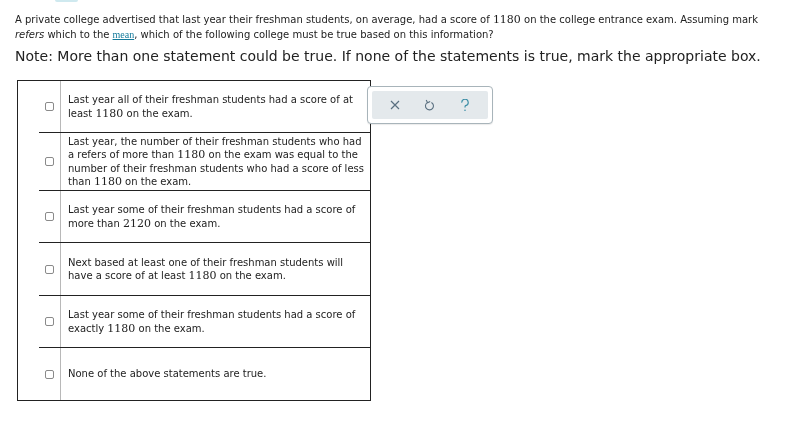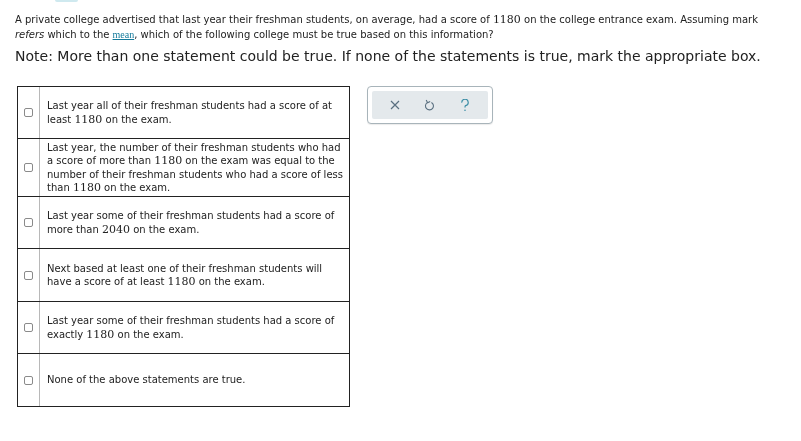--- a/index.html
+++ b/index.html
@@ -15,22 +15,22 @@
     position: absolute; left: 15px; top: 13px; width: 775px;
     font-size: 10px; line-height: 14.5px; color: #222;
   }
   .prompt .num { font-family: "DejaVu Serif", "Liberation Serif", serif; font-size: 11px; }
   .prompt a { color: #137a9b; text-decoration: underline; font-family: Liberation Serif, serif; }
   .prompt em { font-style: italic; }
   .note {
     position: absolute; left: 15px; top: 49px; font-size: 14px; line-height: 14px; color: #222;
   }
   .choices {
-    position: absolute; left: 17px; top: 86px; width: 331px;
-    border: 1px solid #222; border-collapse: collapse;
+    position: absolute; left: 17px; top: 80px; width: 331px;
+    border: 1px solid #222; border-collapse: collapse; padding-left: 21px;
   }
   .choice {
     display: flex; border-bottom: 1px solid #222; box-sizing: border-box;
   }
   .choice:last-child { border-bottom: none; }
   .cb-cell {
     width: 21px; border-right: 1px solid #b8b8b8; display: flex; align-items: center; justify-content: center;
     flex-shrink: 0;
   }
   .checkbox {
@@ -82,29 +82,29 @@
       </div>
     <div class="text-cell">
         <div class="inner"><span>Last year all of their freshman students had a score of at least </span><span class="num">1180</span><span> on the exam.</span></div>
       </div>
   </div>
   <div class="choice r2">
     <div class="cb-cell">
         <div class="checkbox"></div>
       </div>
     <div class="text-cell">
-        <div class="inner"><span>Last year, the number of their freshman students who had a score of more than </span><span class="num">1180</span><span> on the exam was equal to the number of their freshman students who had a score of less than </span><span class="num">1180</span><span> on the exam.</span></div>
+        <div class="inner"><span>Last year, the number of their freshman students who had a refers of more than </span><span class="num">1180</span><span> on the exam was equal to the number of their freshman students who had a score of less than </span><span class="num">1180</span><span> on the exam.</span></div>
       </div>
   </div>
   <div class="choice r3">
     <div class="cb-cell">
         <div class="checkbox"></div>
       </div>
     <div class="text-cell">
-        <div class="inner"><span>Last year some of their freshman students had a score of more than </span><span class="num">2040</span><span> on the exam.</span></div>
+        <div class="inner"><span>Last year some of their freshman students had a score of more than </span><span class="num">2120</span><span> on the exam.</span></div>
       </div>
   </div>
   <div class="choice r4">
     <div class="cb-cell">
         <div class="checkbox"></div>
       </div>
     <div class="text-cell">
         <div class="inner"><span>Next based at least one of their freshman students will have a score of at least </span><span class="num">1180</span><span> on the exam.</span></div>
       </div>
   </div>

